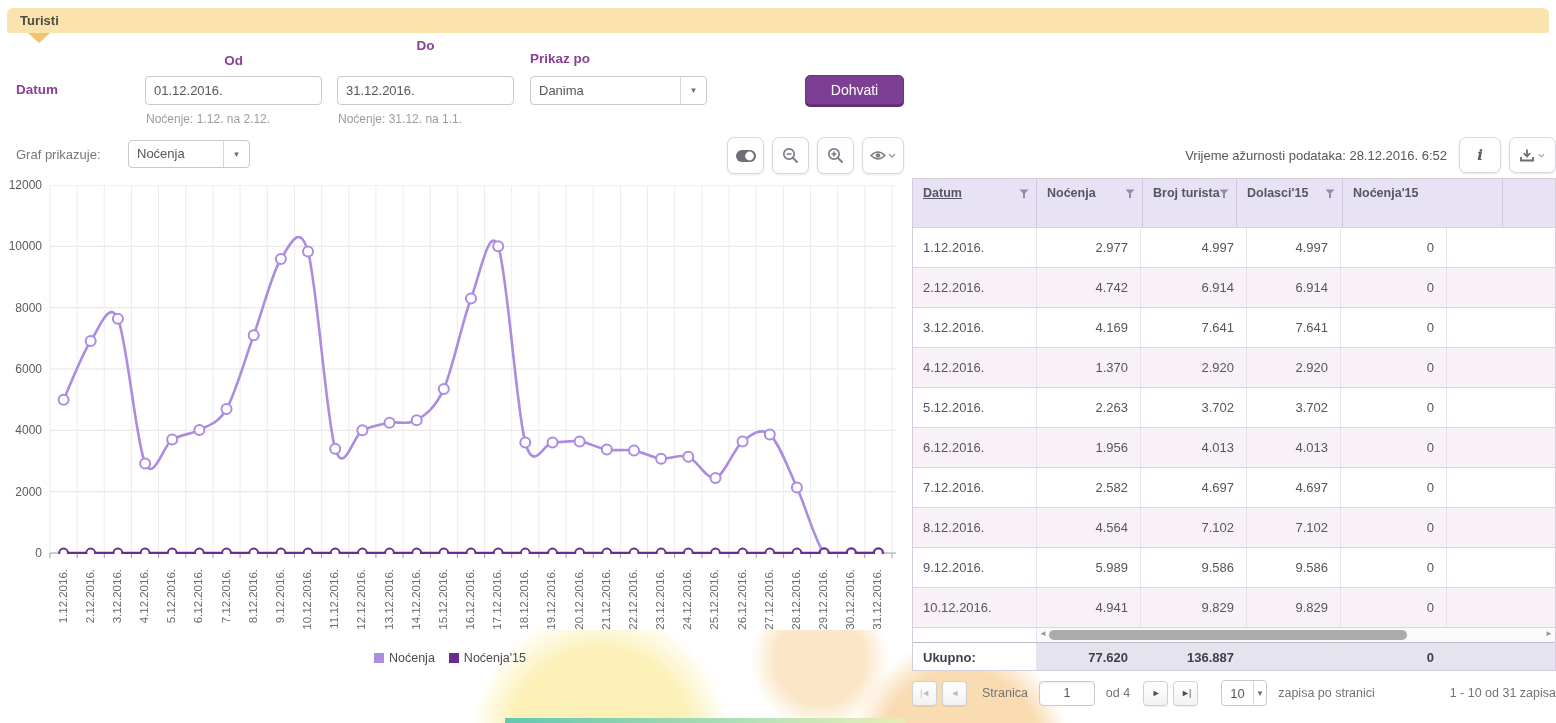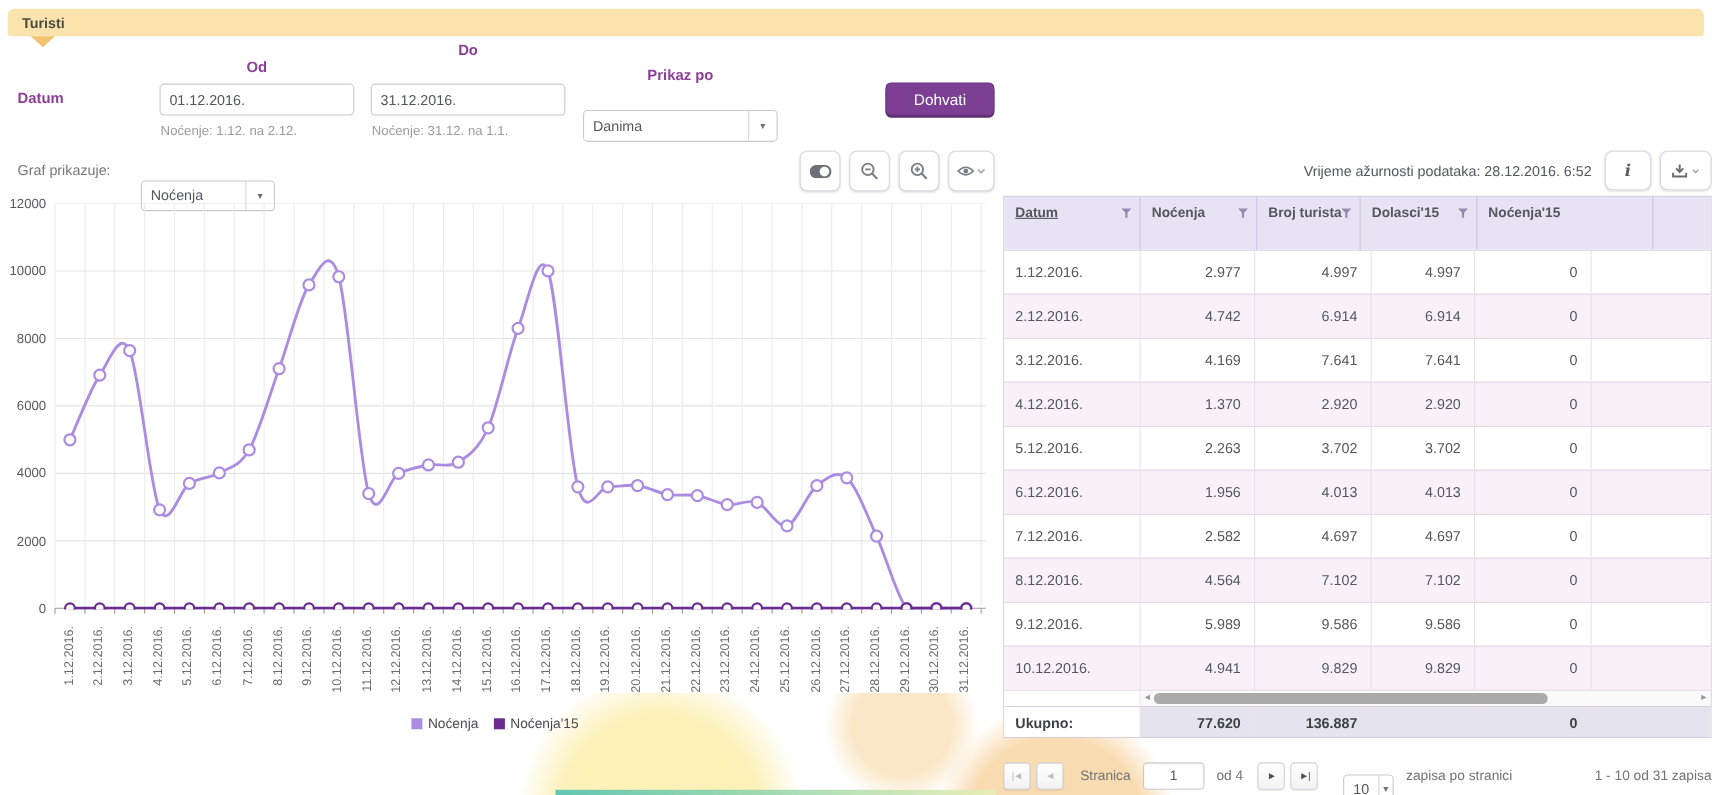--- a/index.html
+++ b/index.html
@@ -26,21 +26,21 @@
     border-top:10px solid #f0c36e; }
 
   
   .purple-lbl { color:#8c3f97; font-weight:bold; font-size:13.5px; }
   .hint { color:#9c9ca1; font-size:12px; }
   .inputbox { display:flex; align-items:stretch; height:29px; background:#fff;
     border:1px solid #c9c9cf; border-radius:4px; overflow:hidden; }
   .inputbox input { border:0; outline:none; flex:1; font-size:13px; color:#55565e;
     padding:0 8px; font-family:inherit; background:transparent; }
   .selbox { display:flex; align-items:stretch; height:29px; background:#fff;
-    border:1px solid #c9c9cf; border-radius:4px; overflow:hidden; cursor:pointer;margin-top:24px; }
+    border:1px solid #c9c9cf; border-radius:4px; overflow:hidden; cursor:pointer; }
   .selbox .val { flex:1; font-size:13px; color:#55565e; padding:6px 8px 0; white-space:nowrap; }
   .selbox .arr { width:26px; border-left:1px solid #d6d6dc; display:flex; align-items:center;
     justify-content:center; font-size:8px; color:#6d6d75; }
   #fetch-btn { left:805px; top:75px; width:99px; height:30px; background:#7c3f94;
     border:1px solid #6a3580; border-radius:5px; color:#fff; font-size:14px;
     display:flex; align-items:center; justify-content:center; cursor:pointer;
     box-shadow:0 2px 0 #5d2f70; z-index:2; }
 
   
   .tool-btn { width:37px; height:37px; background:#fff; border:1px solid #d7d7de;
@@ -124,21 +124,21 @@
 </div>
 <div class="abs hint" style="left:146px; top:112px;">Noćenje: 1.12. na 2.12.</div>
 
 <div class="abs purple-lbl" style="left:337px; top:38px; width:177px; text-align:center; z-index:1;">Do</div>
 <div class="abs inputbox" style="left:337px; top:76px; width:177px; z-index:1;">
   <input value="31.12.2016." style="">
 
 </div>
 <div class="abs hint" style="left:338px; top:112px;">Noćenje: 31.12. na 1.1.</div>
 
-<div class="abs purple-lbl" style="left:530px; top:61px; width:177px; text-align:center; z-index:1;">Prikaz po</div>
+<div class="abs purple-lbl" style="left:530px; top:51px; width:177px; text-align:left; z-index:1;">Prikaz po</div>
 <div class="abs selbox" style="left:530px; top:76px; width:177px; z-index:1;">
   <div class="val">Danima</div>
   <div class="arr">▼</div>
 </div>
 
 <div class="abs" id="fetch-btn">
   <span>Dohvati</span>
 </div>
 
 <div class="abs" style="left:16px; top:147px; font-size:13px; color:#77777d; z-index:1;">Graf prikazuje:</div>

